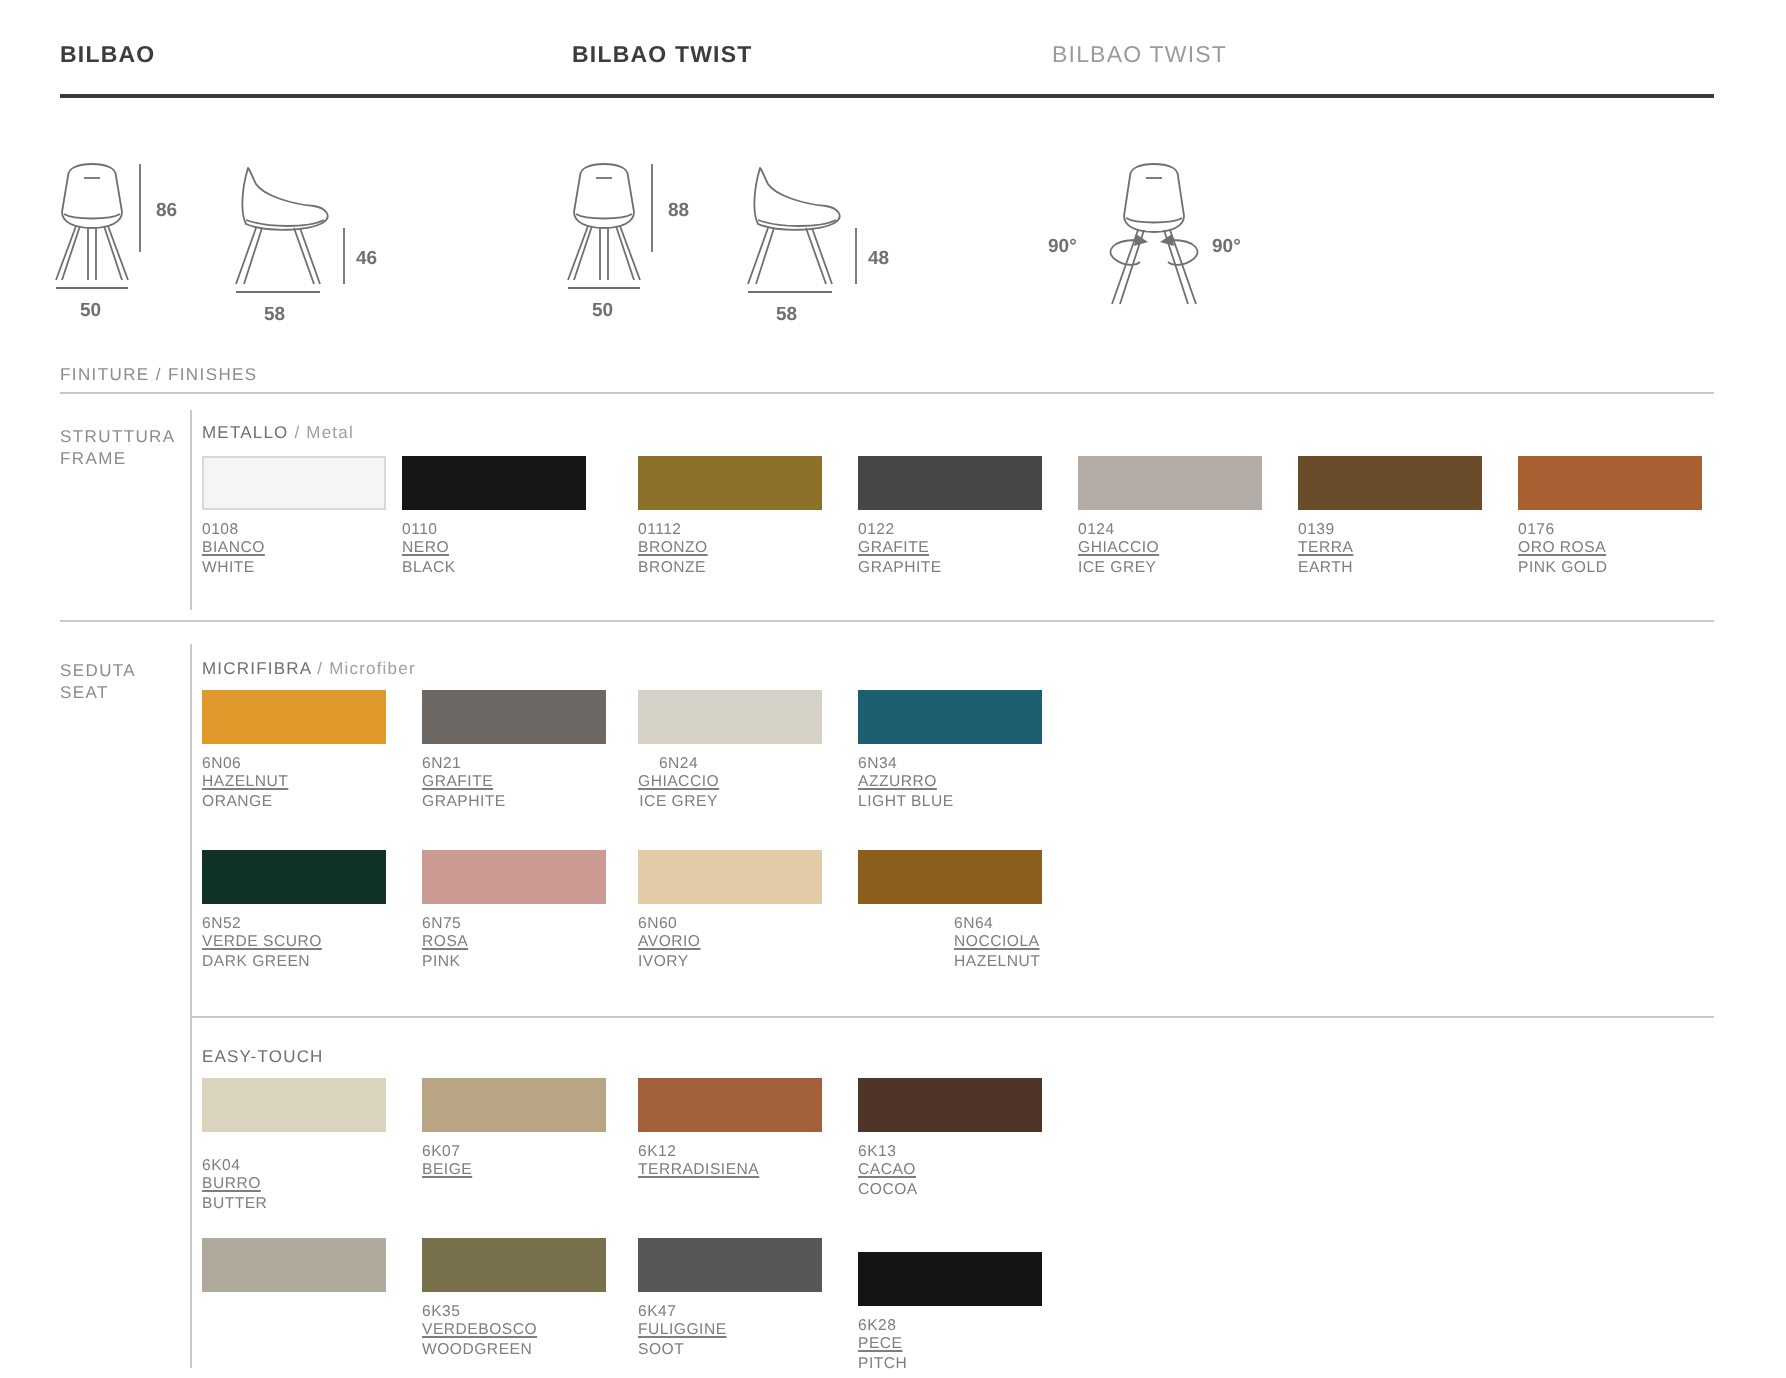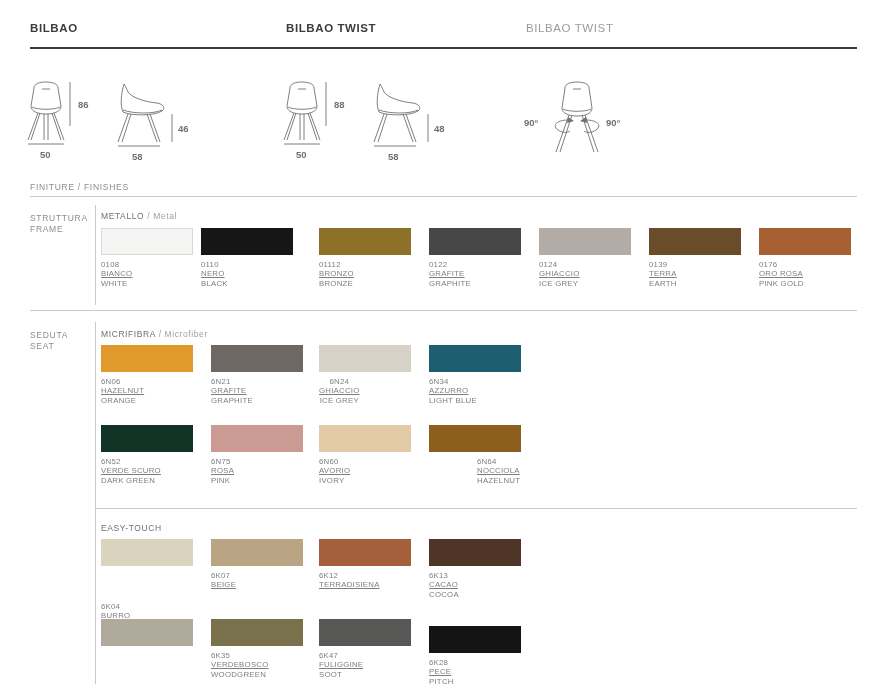--- a/index.html
+++ b/index.html
@@ -370,21 +370,21 @@
         <span class="it">NOCCIOLA</span>
         <span class="en">HAZELNUT</span>
       </div>
     </div>
 
   <div class="rule-thin rule-easy-top"></div>
 
   <div class="group-title gt-easy">EASY-TOUCH</div>
   <div class="swatch-group" id="easy-swatches">
       <div class="swatch" style="left: 101px; top: 539px; width: 92px; background: rgb(218, 211, 189);"></div>
-      <div class="swatch-caption" style="left: 101px; top: 602px;">
+      <div class="swatch-caption" style="left: 101px; top: 578px;">
         <span class="code">6K04</span>
         <span class="it">BURRO</span>
         <span class="en">BUTTER</span>
       </div>
       <div class="swatch" style="left: 211px; top: 539px; width: 92px; background: rgb(185, 164, 131);"></div>
       <div class="swatch-caption" style="left: 211px; top: 571px;">
         <span class="code">6K07</span>
         <span class="it">BEIGE</span>
       </div>
       <div class="swatch" style="left: 319px; top: 539px; width: 92px; background: rgb(164, 95, 59);"></div>

